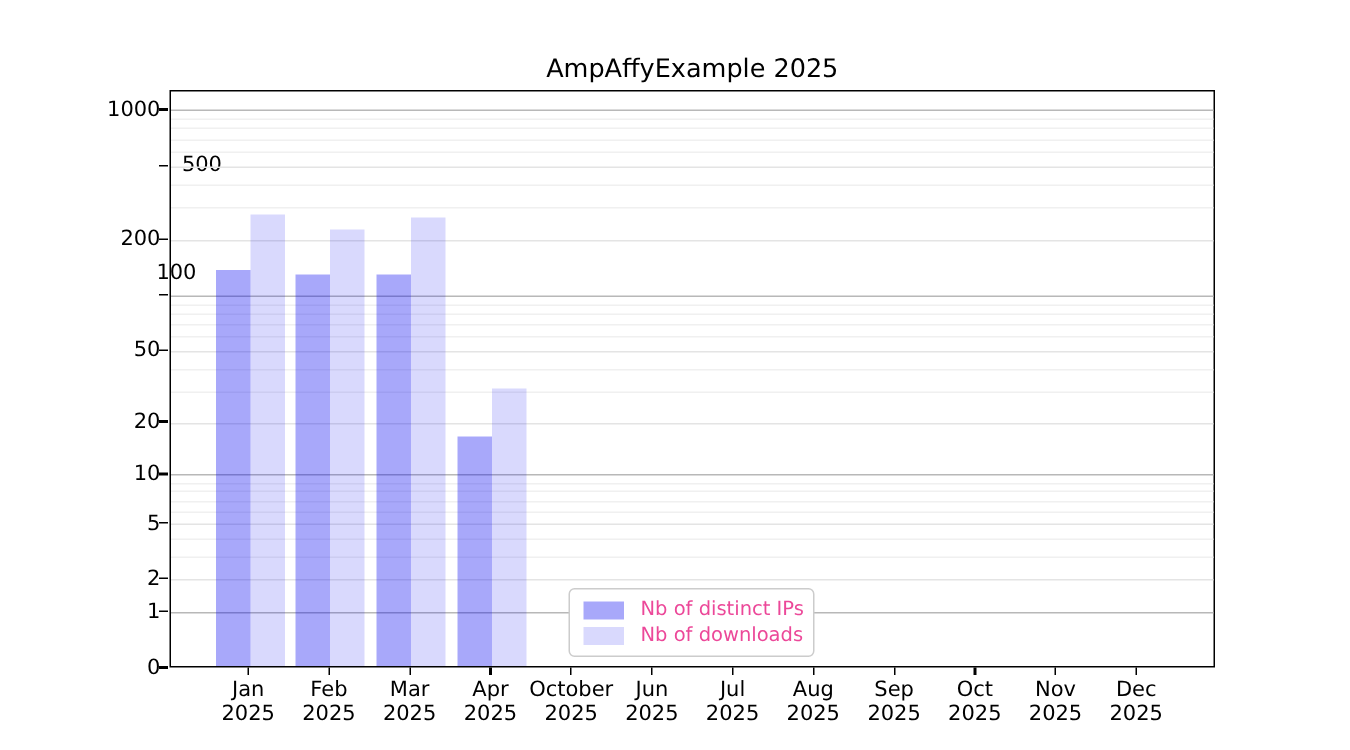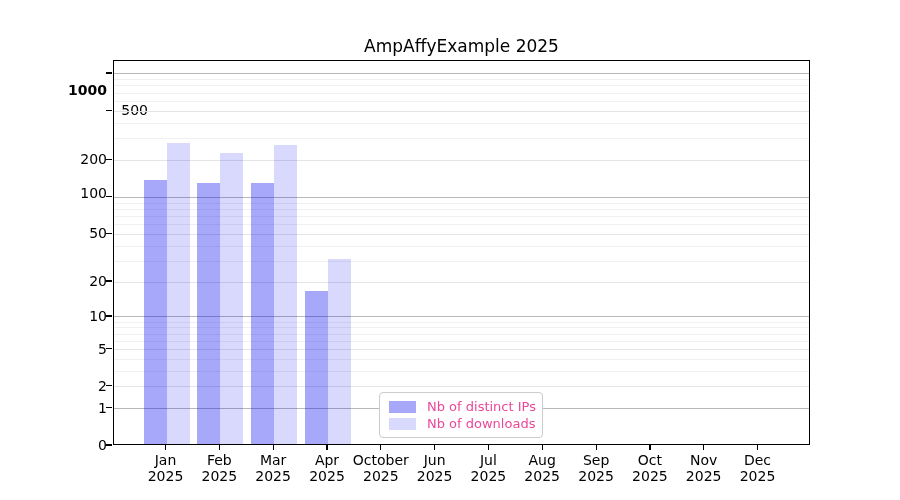--- a/index.html
+++ b/index.html
@@ -92,27 +92,27 @@
       <div class="bar" title="Nb of distinct IPs Jan 2025: 134" style="position: absolute; bottom: 0px; left: 29.5px; width: 23px; height: 264.2px; background: rgba(0, 0, 240, 0.34); z-index: 2;"></div>
       <div class="bar" title="Nb of distinct IPs Feb 2025: 126" style="position: absolute; bottom: 0px; left: 83.3px; width: 23px; height: 260.9px; background: rgba(0, 0, 240, 0.34); z-index: 2;"></div>
       <div class="bar" title="Nb of distinct IPs Mar 2025: 126" style="position: absolute; bottom: 0px; left: 137.1px; width: 23px; height: 260.9px; background: rgba(0, 0, 240, 0.34); z-index: 2;"></div>
       <div class="bar" title="Nb of distinct IPs Apr 2025: 16" style="position: absolute; bottom: 0px; left: 191px; width: 23px; height: 152.6px; background: rgba(0, 0, 240, 0.34); z-index: 2;"></div>
       <div class="bar" title="Nb of downloads Jan 2025: 265" style="position: absolute; bottom: 0px; left: 52.5px; width: 23px; height: 300.7px; background: rgba(0, 0, 240, 0.15); z-index: 2;"></div>
       <div class="bar" title="Nb of downloads Feb 2025: 220" style="position: absolute; bottom: 0px; left: 106.3px; width: 23px; height: 290.7px; background: rgba(0, 0, 240, 0.15); z-index: 2;"></div>
       <div class="bar" title="Nb of downloads Mar 2025: 258" style="position: absolute; bottom: 0px; left: 160.1px; width: 23px; height: 299.2px; background: rgba(0, 0, 240, 0.15); z-index: 2;"></div>
       <div class="bar" title="Nb of downloads Apr 2025: 30" style="position: absolute; bottom: 0px; left: 214px; width: 23px; height: 184.9px; background: rgba(0, 0, 240, 0.15); z-index: 2;"></div>
     </div>
   <div id="y-axis">
-      <div class="y-tick-label" style="top: 82px; font-weight: bold;">1000</div>
+      <div class="y-tick-label" style="top: 65px;">1000</div>
       <div class="y-tick-mark" style="left: 106px; top: 72.3px;"></div>
       <div class="y-tick-label" style="top: 102.2px; padding-left: 41px;">500</div>
       <div class="y-tick-mark" style="left: 106px; top: 109.6px;"></div>
       <div class="y-tick-label" style="top: 151.4px;">200</div>
       <div class="y-tick-mark" style="left: 106px; top: 158.8px;"></div>
-      <div class="y-tick-label" style="top: 185px;">100</div>
+      <div class="y-tick-label" style="top: 174px; padding-left: 24px;">100</div>
       <div class="y-tick-mark" style="left: 106px; top: 195.9px;"></div>
       <div class="y-tick-label" style="top: 225.3px;">50</div>
       <div class="y-tick-mark" style="left: 106px; top: 232.7px;"></div>
       <div class="y-tick-label" style="top: 273px;">20</div>
       <div class="y-tick-mark" style="left: 106px; top: 280.4px;"></div>
       <div class="y-tick-label" style="top: 307.9px;">10</div>
       <div class="y-tick-mark" style="left: 106px; top: 315.3px;"></div>
       <div class="y-tick-label" style="top: 340.5px;">5</div>
       <div class="y-tick-mark" style="left: 106px; top: 347.9px;"></div>
       <div class="y-tick-label" style="top: 377.8px;">2</div>

